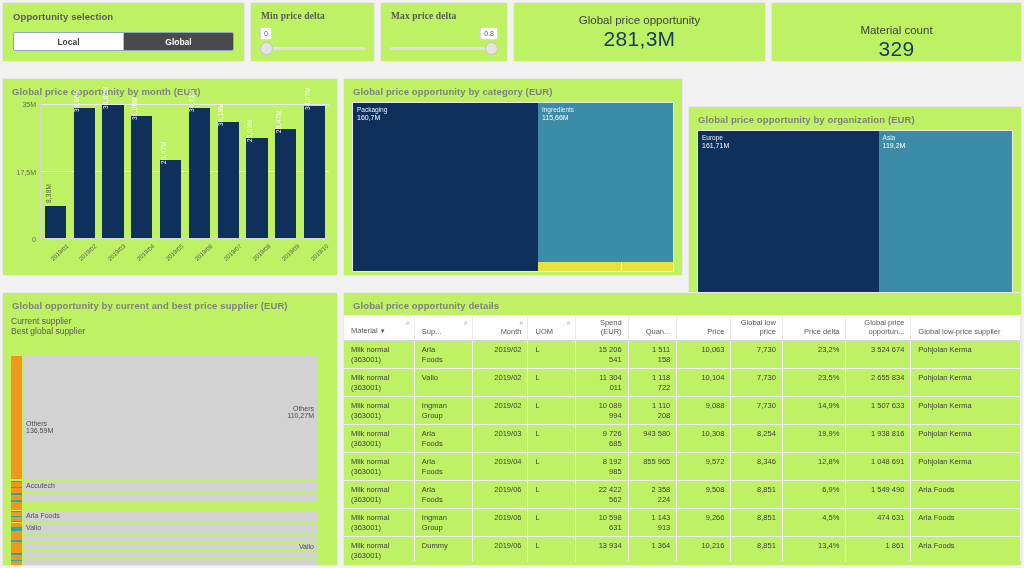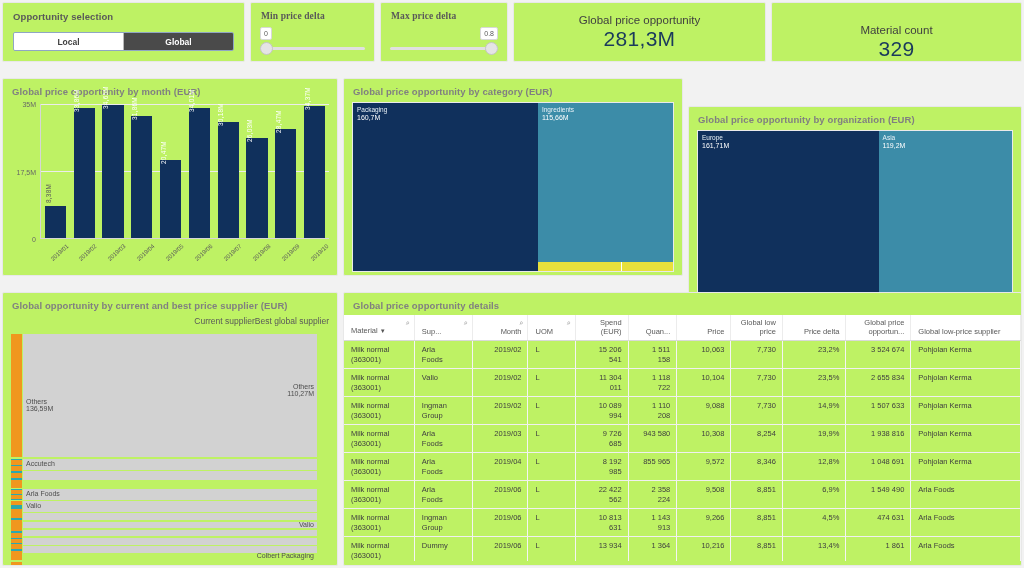--- a/index.html
+++ b/index.html
@@ -112,22 +112,22 @@
     position: absolute; left: 4px; top: 3px; font-size: 6.5px; color: #e9f2f8;
     white-space: nowrap;
   }
   .tree-cell .t-val {
     position: absolute; left: 4px; top: 11px; font-size: 7px; color: #ffffff;
     white-space: nowrap;
   }
 
   
   .sankey-wrap { position: relative; margin: 0 8px; height: 246px; }
-  .sk-head { display: flex; justify-content: flex-end;
-             font-size: 8.5px; color: #595959; padding: 2px 0 8px 0; }
+  .sk-head { display: flex; justify-content: center;
+             font-size: 8.5px; color: #595959; padding: 2px 0 20px 0; flex-direction: column; }
   .sk-body { position: relative; height: 226px; }
   .sk-seg { position: absolute; width: 11px; }
   .sk-seg.left { background: #2aa8b0; }
   .sk-seg.right { background: #f0971e; }
   .sk-flow { position: absolute; left: 12px; right: 12px; background: #d2d2d2; }
   .sk-lbl { position: absolute; font-size: 7px; color: #4d4d4d; white-space: nowrap; }
   .sk-lbl.l { left: 15px; }
   .sk-lbl.r { right: 15px; text-align: right; }
 
   
@@ -548,21 +548,21 @@
                 <span class="wrap2">Milk normal</span>
                 <span class="wrap2">(363001)</span>
               </td>
               <td class="l">
                 <span class="wrap2">Ingman</span>
                 <span class="wrap2">Group</span>
               </td>
               <td class="">2019/06</td>
               <td class="l">L</td>
               <td class="">
-                <span class="wrap2">10 813</span>
+                <span class="wrap2">10 598</span>
                 <span class="wrap2">631</span>
               </td>
               <td class="">
                 <span class="wrap2">1 143</span>
                 <span class="wrap2">913</span>
               </td>
               <td class="">9,266</td>
               <td class="">8,851</td>
               <td class="">4,5%</td>
               <td class="">474 631</td>

